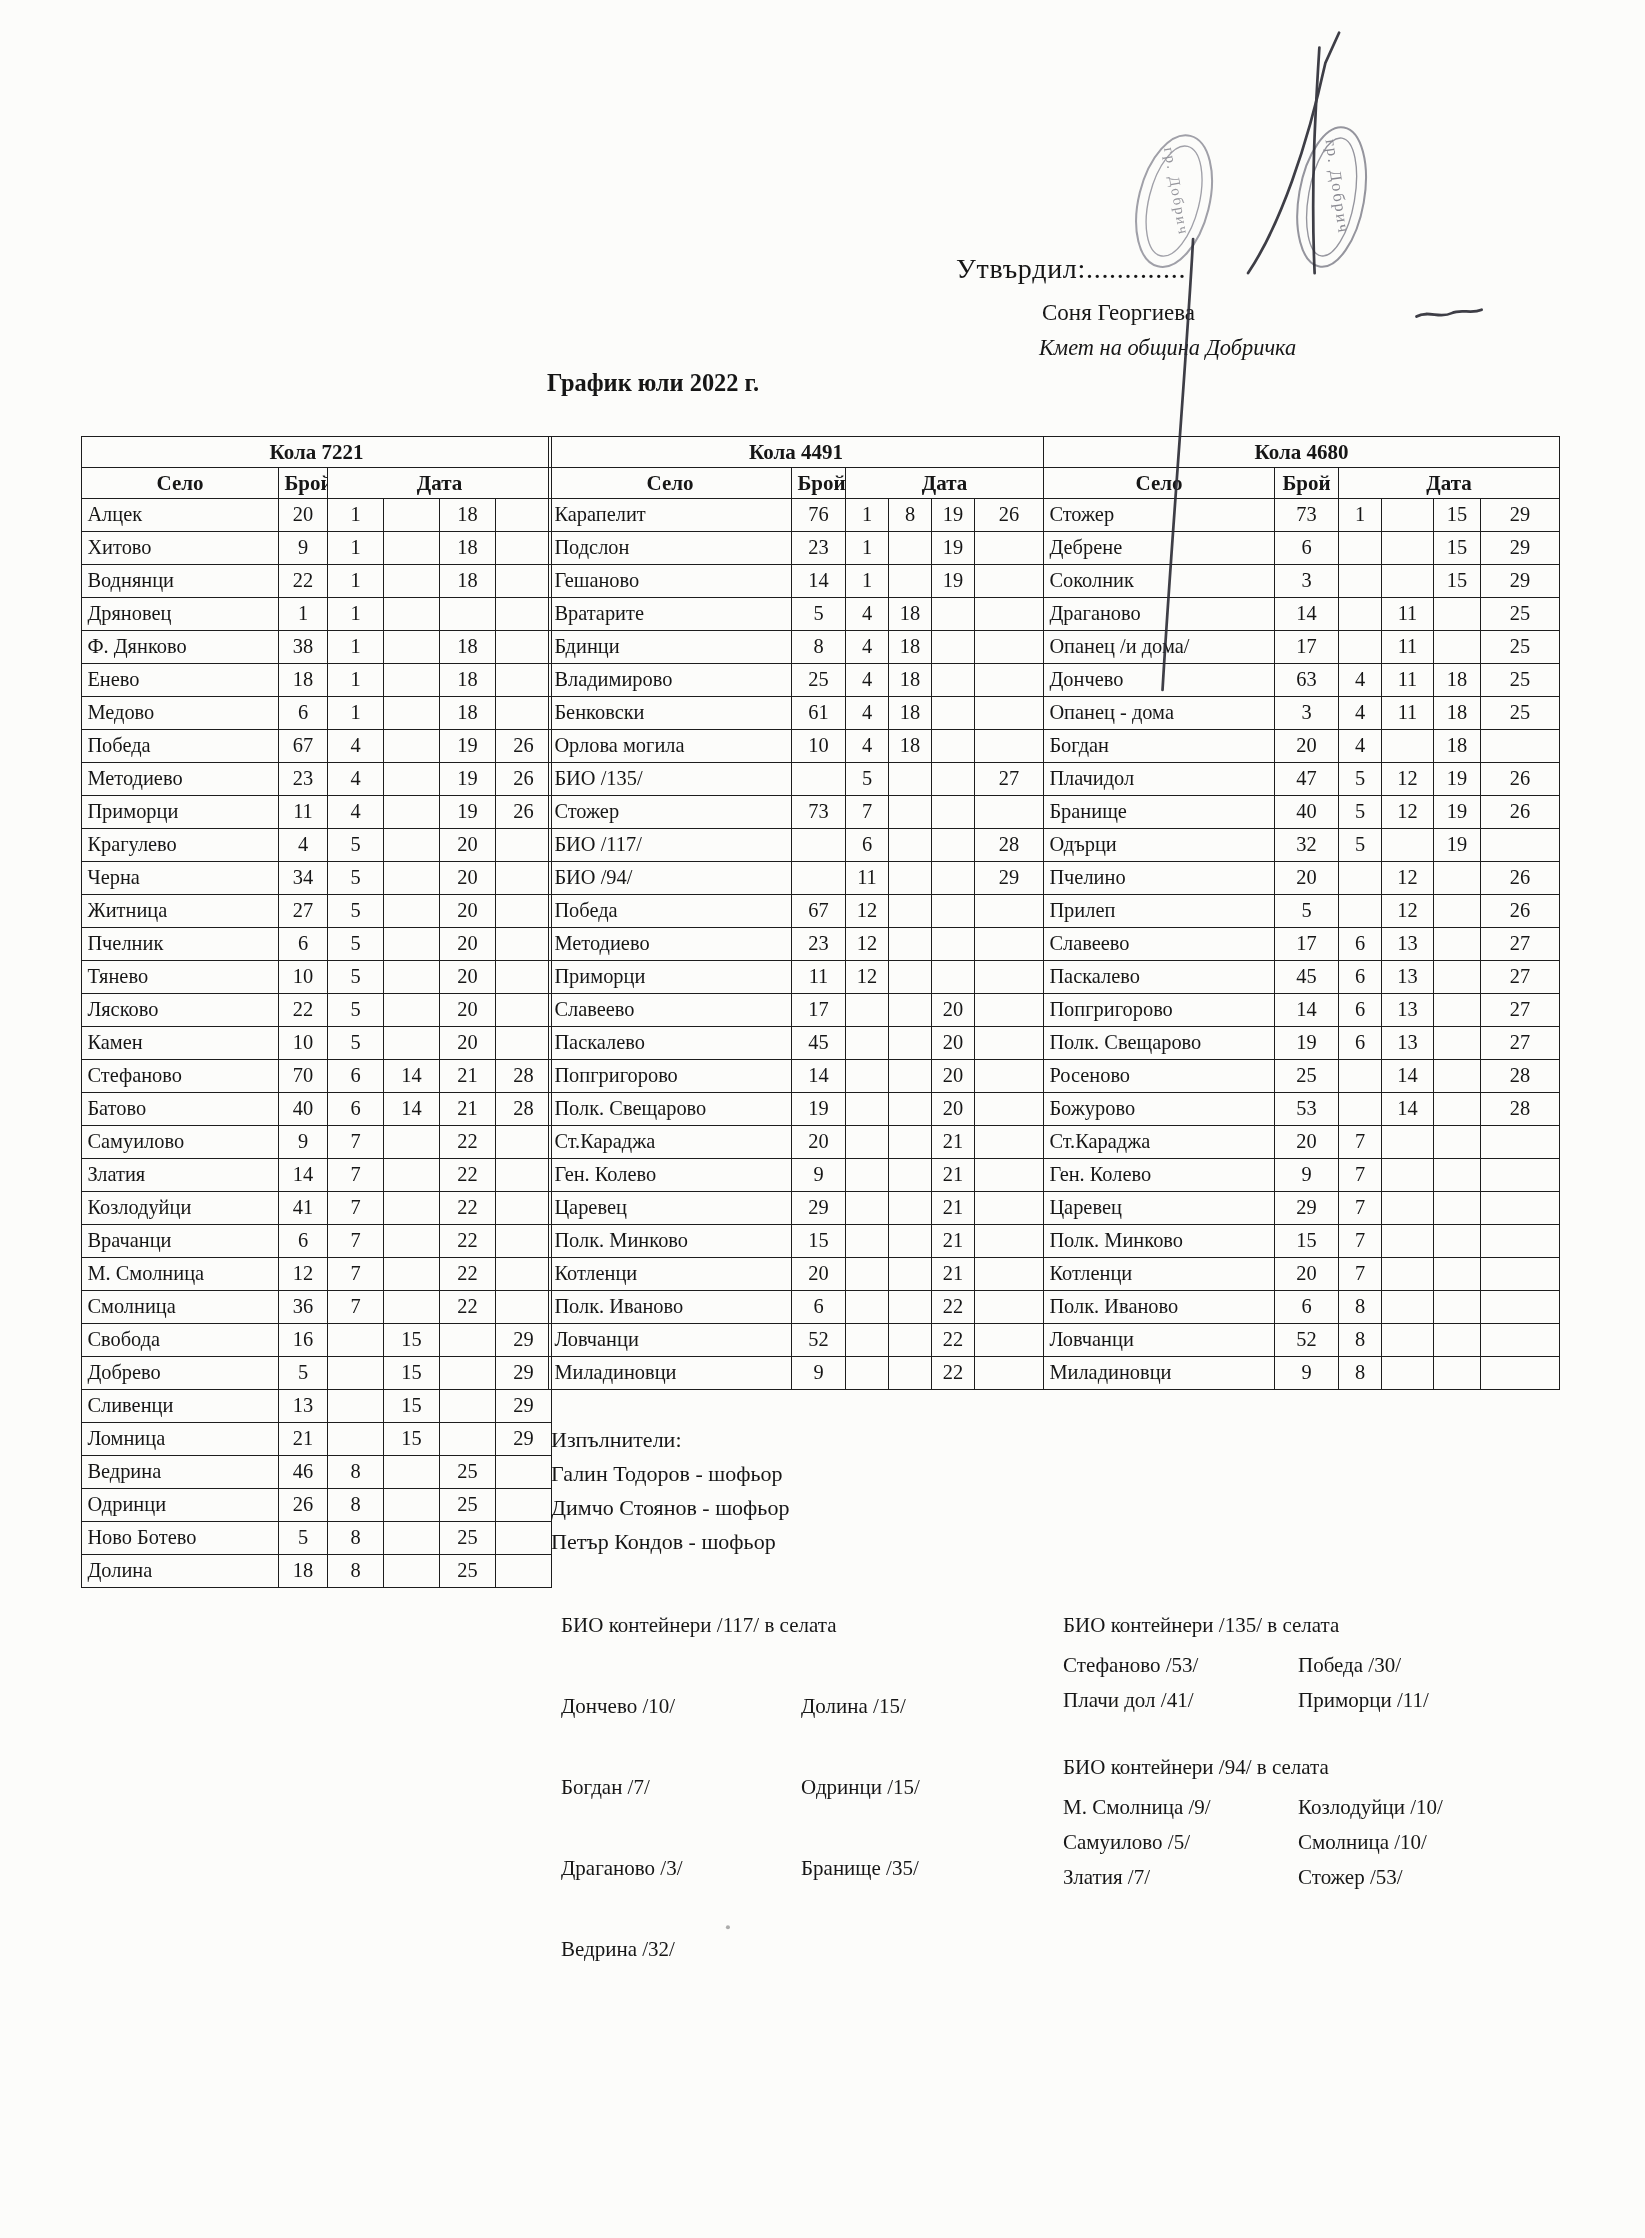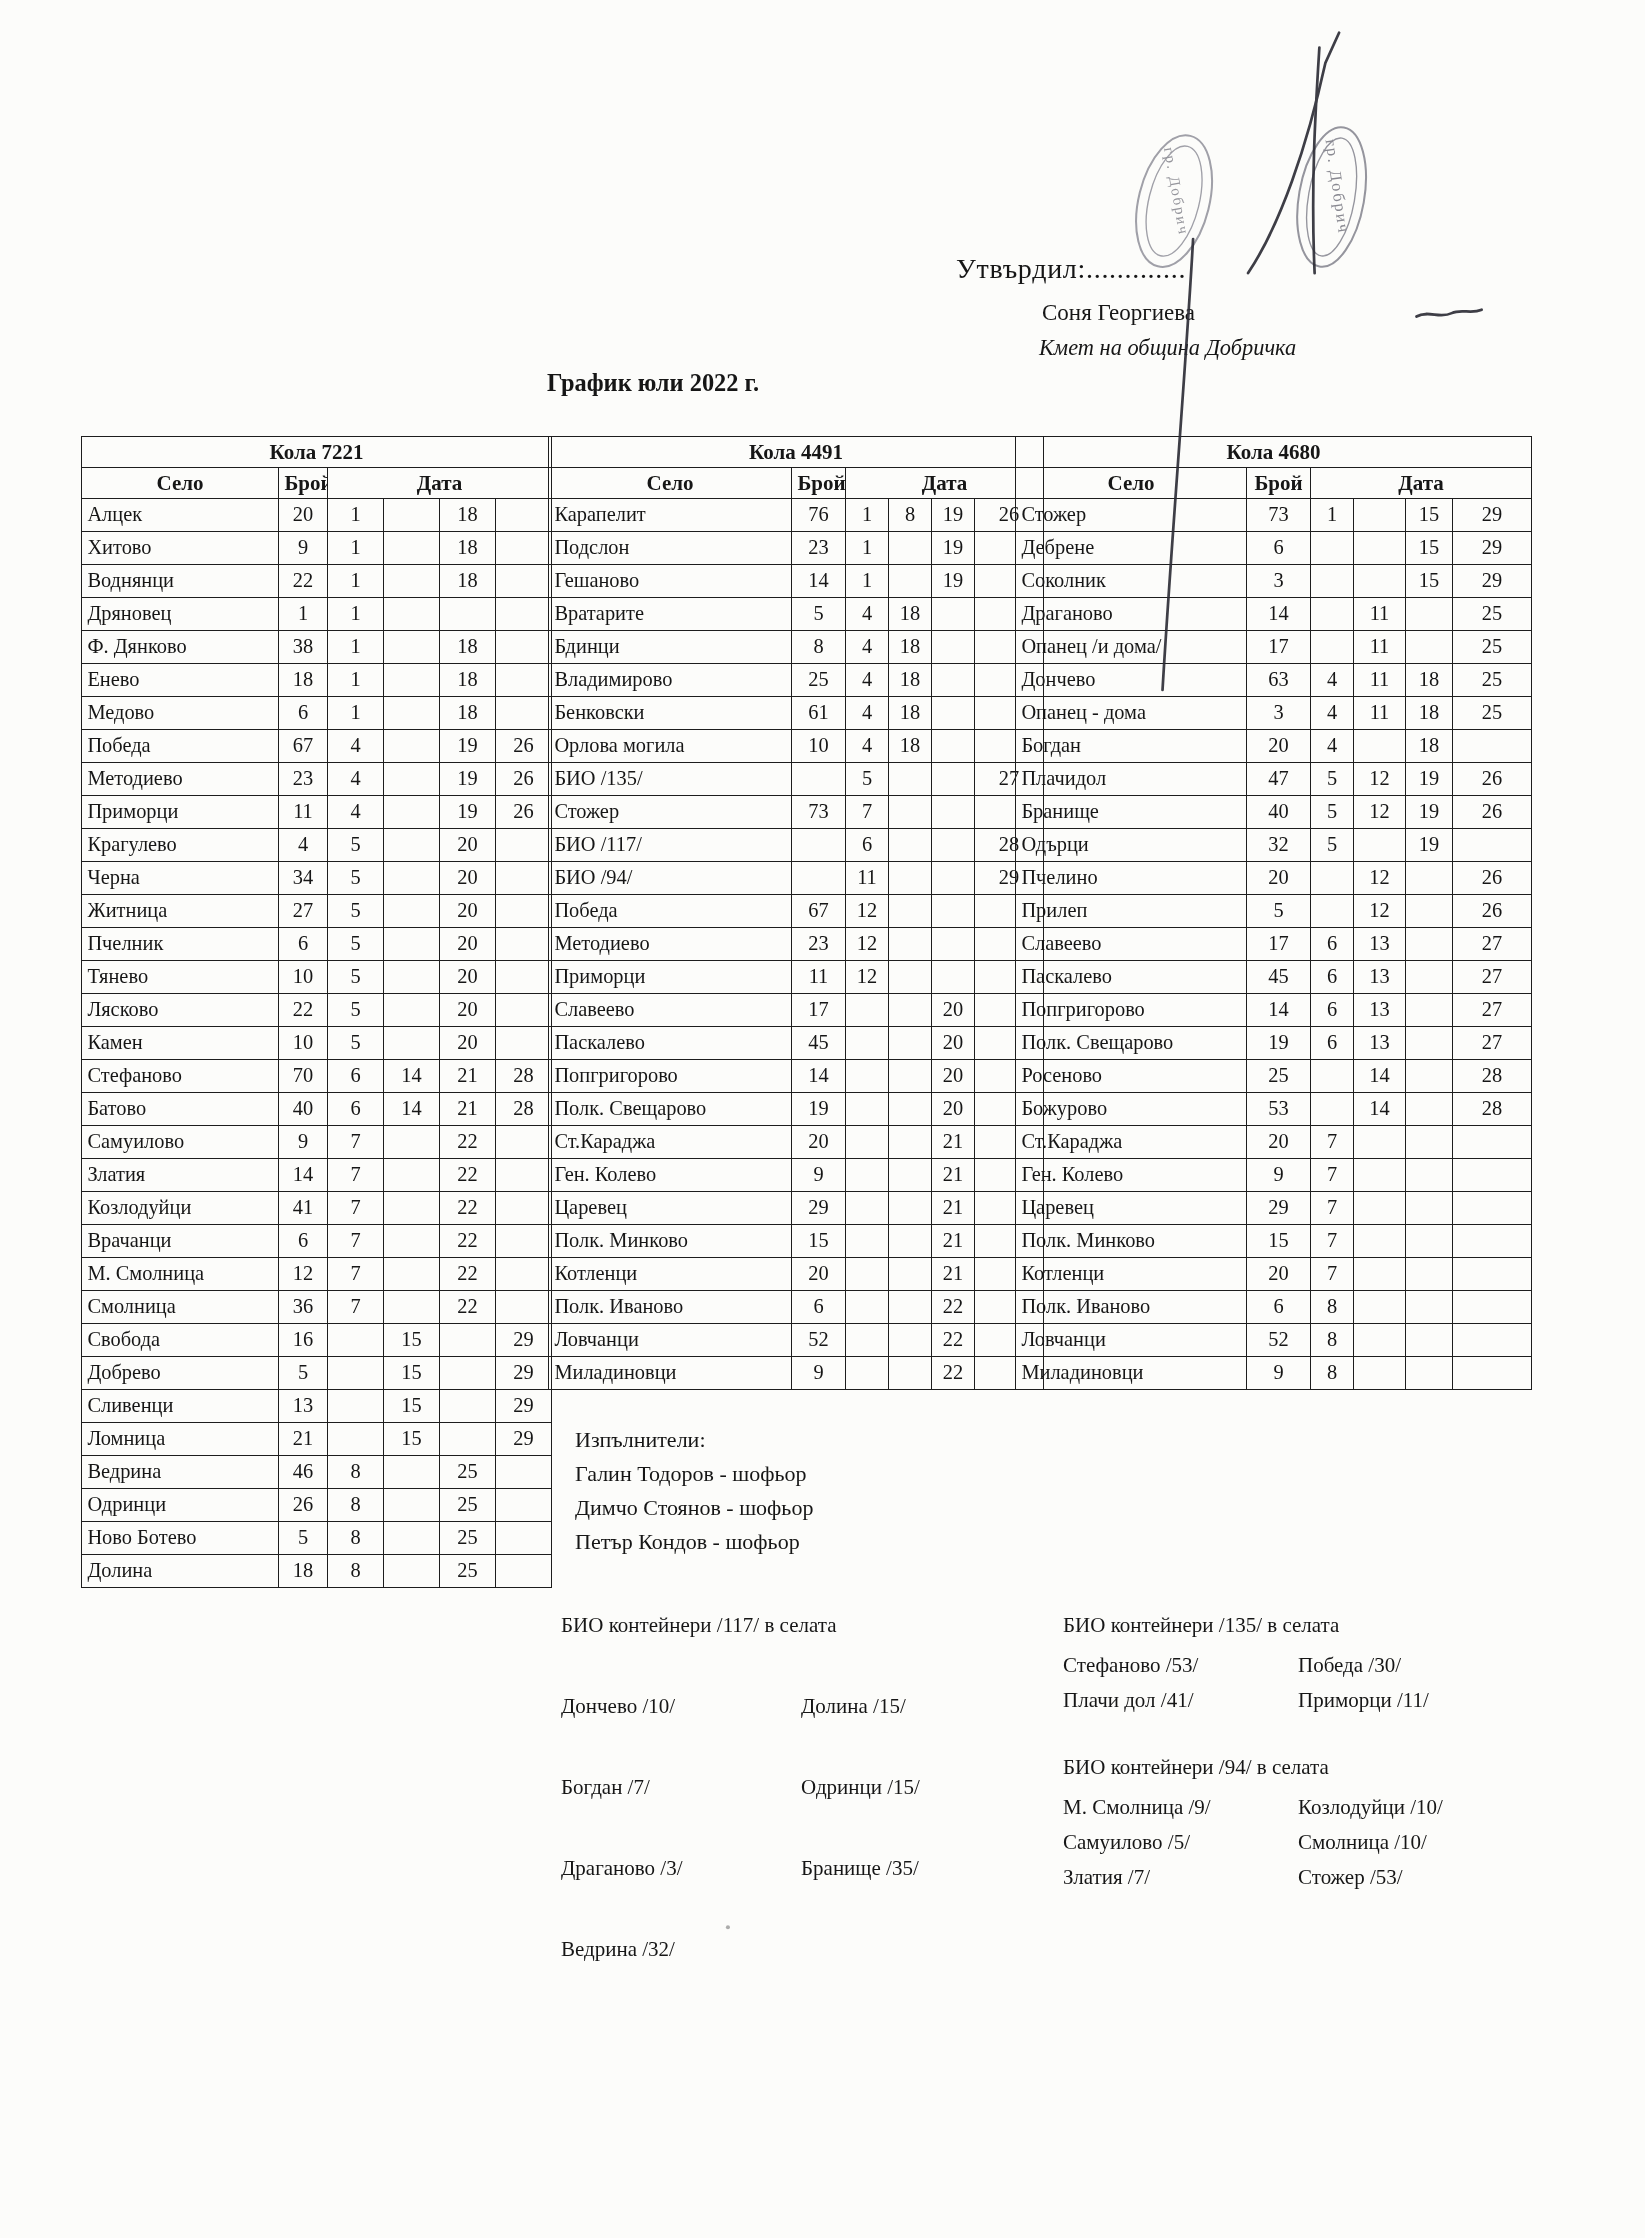--- a/index.html
+++ b/index.html
@@ -24,24 +24,24 @@
   .schedule th, .schedule td {
     border:1.4px solid #1d1d1d; padding:0 5.4px; overflow:hidden; white-space:nowrap;
     line-height:1.05;
   }
   .schedule thead th { font-weight:700; text-align:center; height:31px; font-size:21px; }
   .schedule td { height:33px; }
   .schedule td.village { text-align:left; }
   .schedule td.num { text-align:center; padding:0 1.4px; }
   .t1 { left:81px; top:436px; width:469px; }
   .t2 { left:548px; top:436px; width:496px; }
-  .t3 { left:1015px; top:436px; width:515px; }
+  .t3 { left:1043px; top:436px; width:515px; }
 
   
-  .executors { position:absolute; left:551px; top:1422px; font-size:22px;padding-left:24px; }
+  .executors { position:absolute; left:551px; top:1422px; font-size:22px; }
   .executors .exec-label { line-height:35px; }
   .executors .list-line { line-height:34px; }
 
   
   .note { position:absolute; font-size:21px; }
   .note-117 { left:561px; top:1608px; }
   .note-135 { left:1063px; top:1608px; }
   .note-94  { left:1063px; top:1750px; }
   .note .note-title { line-height:35px; margin-bottom:5.4px; }
   .note .pair-row { display:grid; line-height:35px; }

